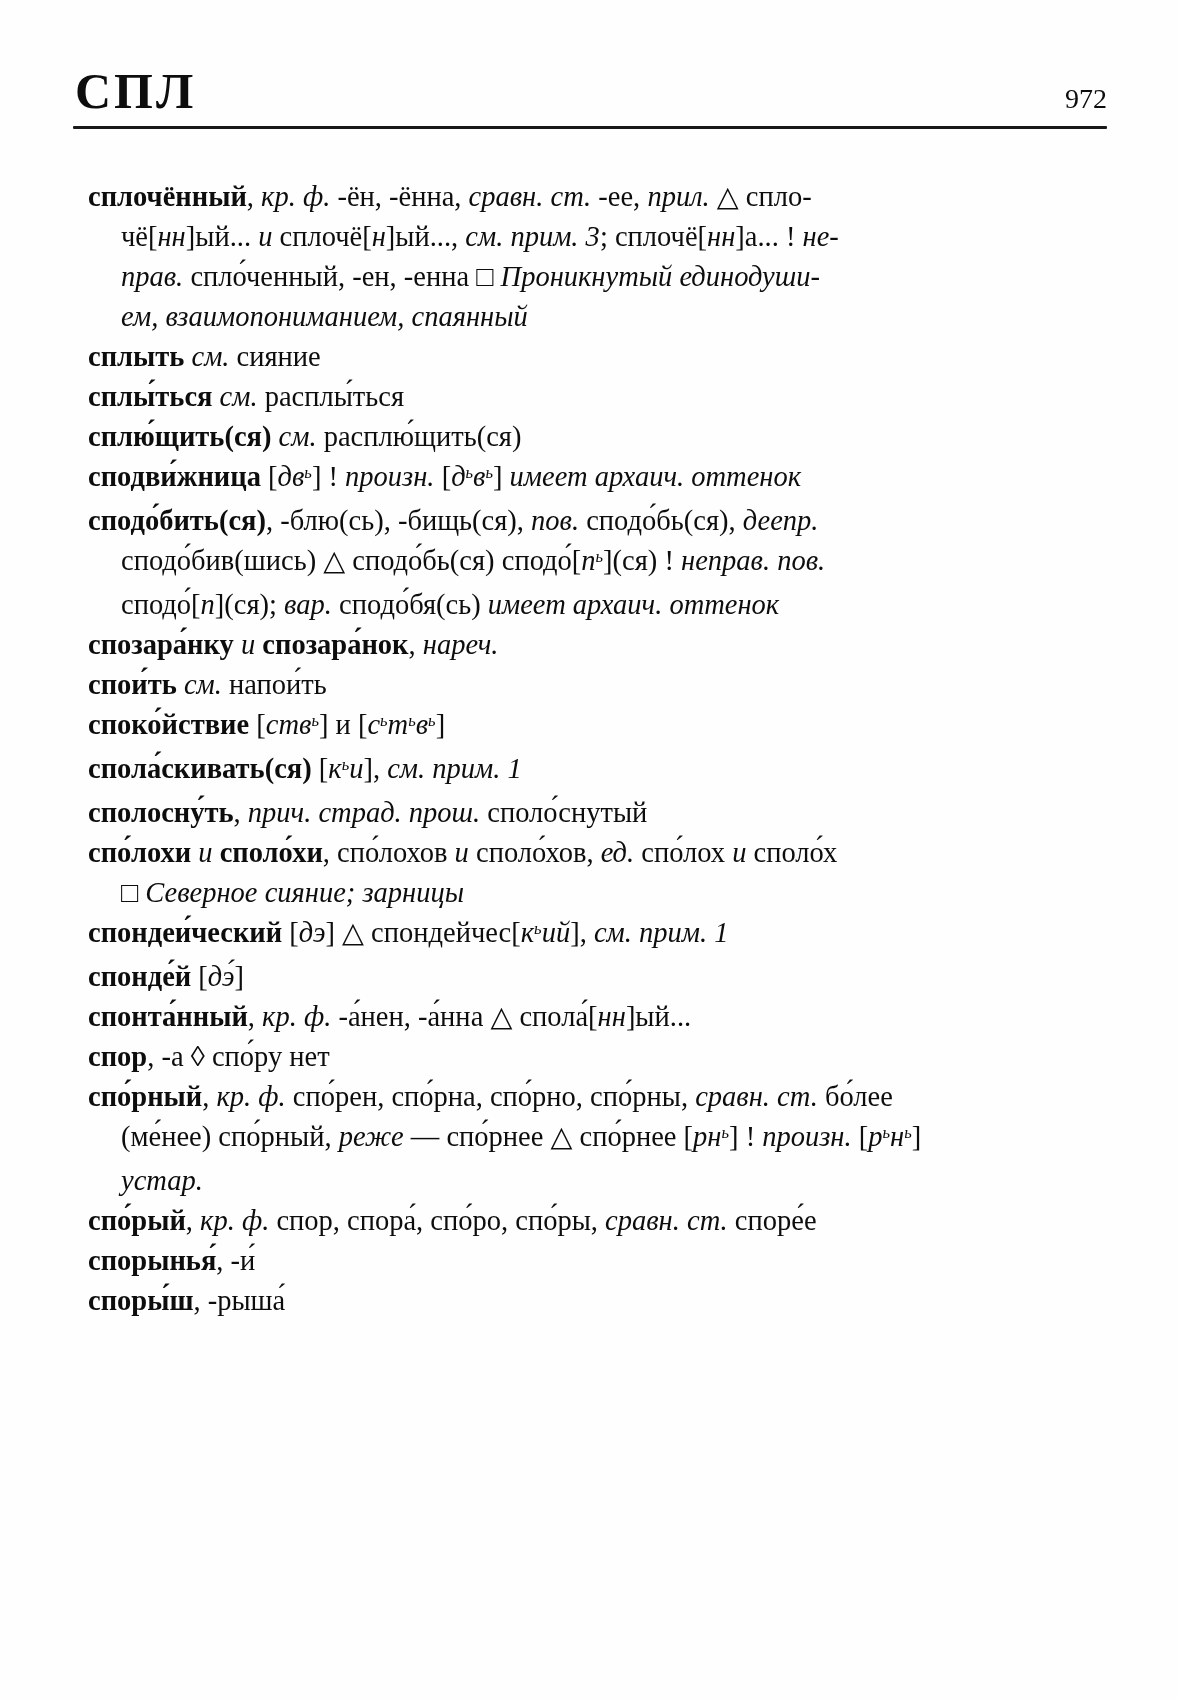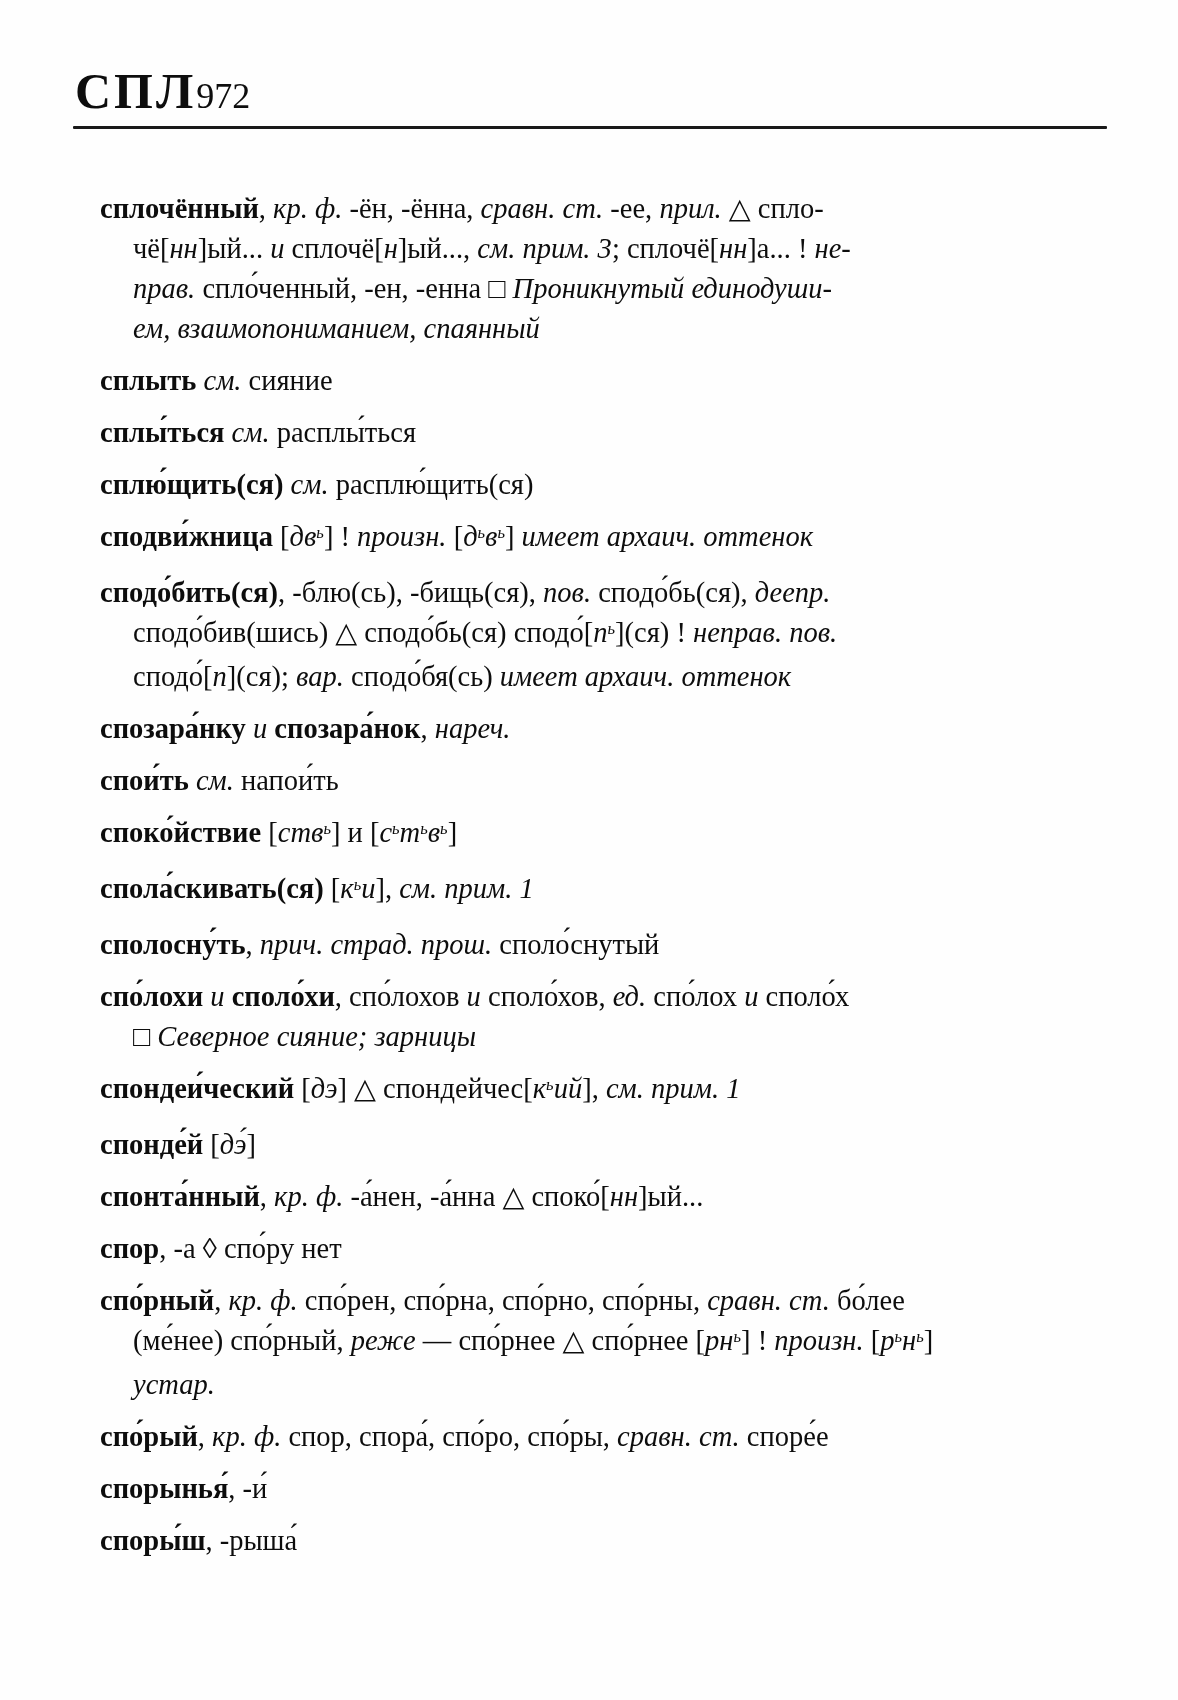--- a/index.html
+++ b/index.html
@@ -11,40 +11,40 @@
     position:relative;
     overflow:hidden;
   }
   .page{
     position:absolute;inset:0;
     background:#fefefe;
   }
   .header{
     position:absolute;
     left:75px;top:66px;width:1032px;
-    display:flex;justify-content:flex-start;align-items:baseline;
+    display:flex;justify-content:space-between;align-items:baseline;
   }
   .section-label{
     font-size:50px;font-weight:bold;
     letter-spacing:3px;line-height:1;
   }
   .page-number{
-    font-size:36px;line-height:1;
+    font-size:28px;line-height:1;
   }
   .header-rule{
     position:absolute;
     left:73px;top:126px;width:1034px;height:3px;
     background:#191919;border-radius:1px;
   }
   .entries{
     position:absolute;
     left:88px;top:177px;width:1026px;
   }
   p.entry{
-    margin:12px;padding-left:33px;text-indent:-33px;
+    margin:0;padding-left:33px;text-indent:-33px;
     font-size:28.5px;line-height:40px;
     white-space:nowrap;
   }
   .b{font-weight:bold;}
   .i{font-style:italic;}
   .r{font-style:normal;}
   .sup{
     font-style:italic;
     font-size:0.58em;
     position:relative;top:-0.5em;
@@ -68,20 +68,20 @@
       <p class="entry"><span class="b">сподви́жница</span><span class="r"> [</span><span class="i">дв</span><span class="sup">ь</span><span class="r">] ! </span><span class="i">произн.</span><span class="r"> [</span><span class="i">д</span><span class="sup">ь</span><span class="i">в</span><span class="sup">ь</span><span class="r">] </span><span class="i">имеет архаич. оттенок</span></p>
       <p class="entry"><span class="b">сподо́бить(ся)</span><span class="r">, -блю(сь), -бищь(ся), </span><span class="i">пов.</span><span class="r"> сподо́бь(ся), </span><span class="i">деепр.</span><br><span class="r">сподо́бив(шись) △ сподо́бь(ся) сподо́[</span><span class="i">п</span><span class="sup">ь</span><span class="r">](ся) ! </span><span class="i">неправ. пов.</span><br><span class="r">сподо́[</span><span class="i">п</span><span class="r">](ся); </span><span class="i">вар.</span><span class="r"> сподо́бя(сь) </span><span class="i">имеет архаич. оттенок</span></p>
       <p class="entry"><span class="b">спозара́нку</span><span class="r"> </span><span class="i">и</span><span class="r"> </span><span class="b">спозара́нок</span><span class="r">, </span><span class="i">нареч.</span></p>
       <p class="entry"><span class="b">спои́ть</span><span class="r"> </span><span class="i">см.</span><span class="r"> напои́ть</span></p>
       <p class="entry"><span class="b">споко́йствие</span><span class="r"> [</span><span class="i">ств</span><span class="sup">ь</span><span class="r">] и [</span><span class="i">с</span><span class="sup">ь</span><span class="i">т</span><span class="sup">ь</span><span class="i">в</span><span class="sup">ь</span><span class="r">]</span></p>
       <p class="entry"><span class="b">спола́скивать(ся)</span><span class="r"> [</span><span class="i">к</span><span class="sup">ь</span><span class="i">и</span><span class="r">], </span><span class="i">см. прим. 1</span></p>
       <p class="entry"><span class="b">сполосну́ть</span><span class="r">, </span><span class="i">прич. страд. прош.</span><span class="r"> споло́снутый</span></p>
       <p class="entry"><span class="b">спо́лохи</span><span class="r"> </span><span class="i">и</span><span class="r"> </span><span class="b">споло́хи</span><span class="r">, спо́лохов </span><span class="i">и</span><span class="r"> споло́хов, </span><span class="i">ед.</span><span class="r"> спо́лох </span><span class="i">и</span><span class="r"> споло́х</span><br><span class="r">□ </span><span class="i">Северное сияние; зарницы</span></p>
       <p class="entry"><span class="b">спондеи́ческий</span><span class="r"> [</span><span class="i">дэ</span><span class="r">] △ спондейчес[</span><span class="i">к</span><span class="sup">ь</span><span class="i">ий</span><span class="r">], </span><span class="i">см. прим. 1</span></p>
       <p class="entry"><span class="b">спонде́й</span><span class="r"> [</span><span class="i">дэ́</span><span class="r">]</span></p>
-      <p class="entry"><span class="b">спонта́нный</span><span class="r">, </span><span class="i">кр. ф.</span><span class="r"> -а́нен, -а́нна △ споко́[</span><span class="i">нн</span><span class="r">]ый...</span></p>
+      <p class="entry"><span class="b">спонта́нный</span><span class="r">, </span><span class="i">кр. ф.</span><span class="r"> -а́нен, -а́нна △ спола́[</span><span class="i">нн</span><span class="r">]ый...</span></p>
       <p class="entry"><span class="b">спор</span><span class="r">, -а ◊ спо́ру нет</span></p>
       <p class="entry"><span class="b">спо́рный</span><span class="r">, </span><span class="i">кр. ф.</span><span class="r"> спо́рен, спо́рна, спо́рно, спо́рны, </span><span class="i">сравн. ст.</span><span class="r"> бо́лее</span><br><span class="r">(ме́нее) спо́рный, </span><span class="i">реже</span><span class="r"> — спо́рнее △ спо́рнее [</span><span class="i">рн</span><span class="sup">ь</span><span class="r">] ! </span><span class="i">произн.</span><span class="r"> [</span><span class="i">р</span><span class="sup">ь</span><span class="i">н</span><span class="sup">ь</span><span class="r">]</span><br><span class="i">устар.</span></p>
       <p class="entry"><span class="b">спо́рый</span><span class="r">, </span><span class="i">кр. ф.</span><span class="r"> спор, спора́, спо́ро, спо́ры, </span><span class="i">сравн. ст.</span><span class="r"> споре́е</span></p>
       <p class="entry"><span class="b">спорынья́</span><span class="r">, -и́</span></p>
       <p class="entry"><span class="b">споры́ш</span><span class="r">, -рыша́</span></p>
     </div>
 </div>
 
 </body></html>

